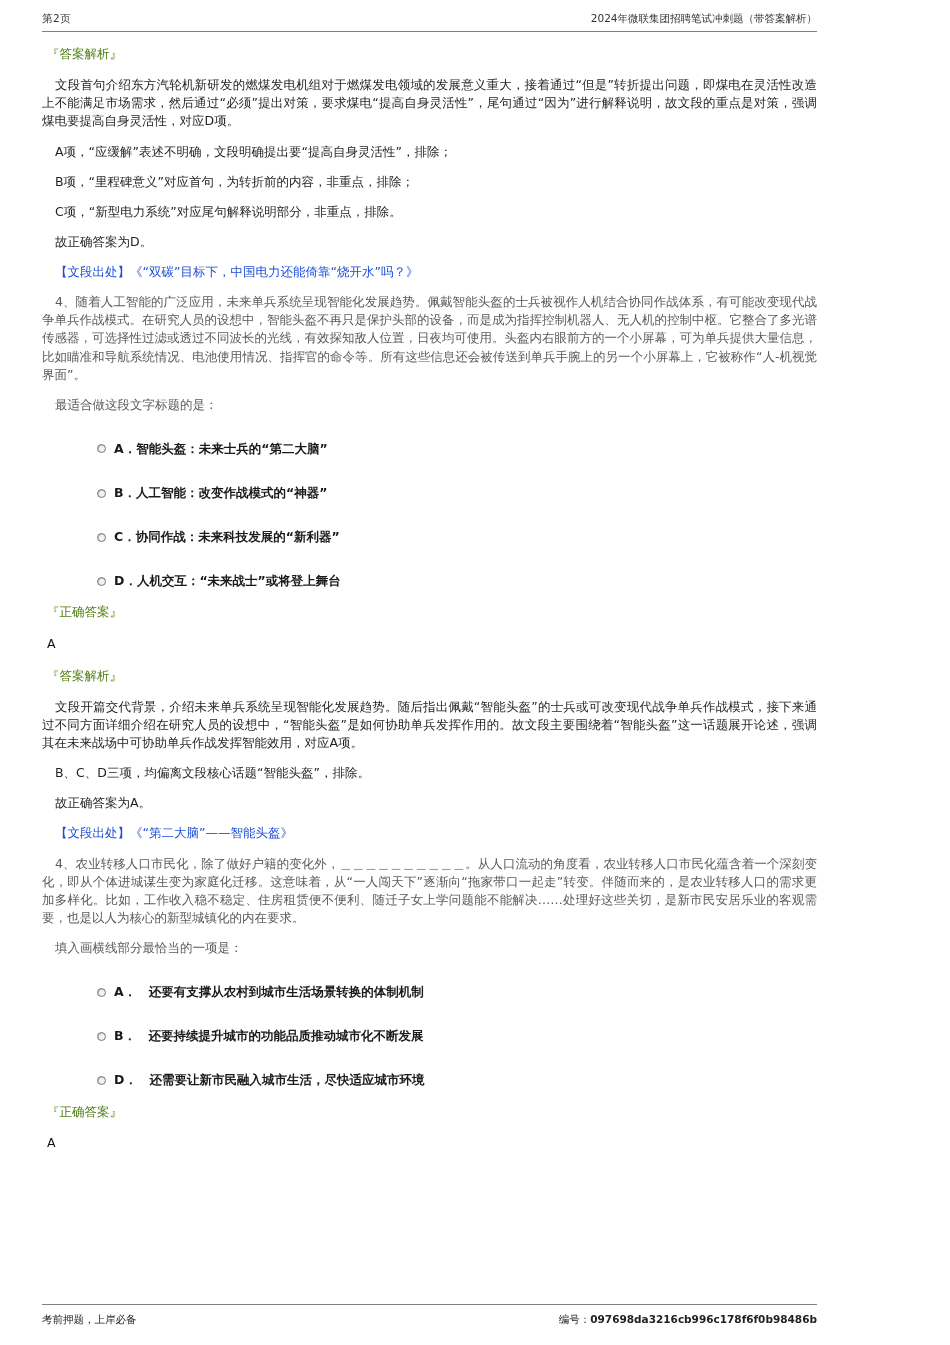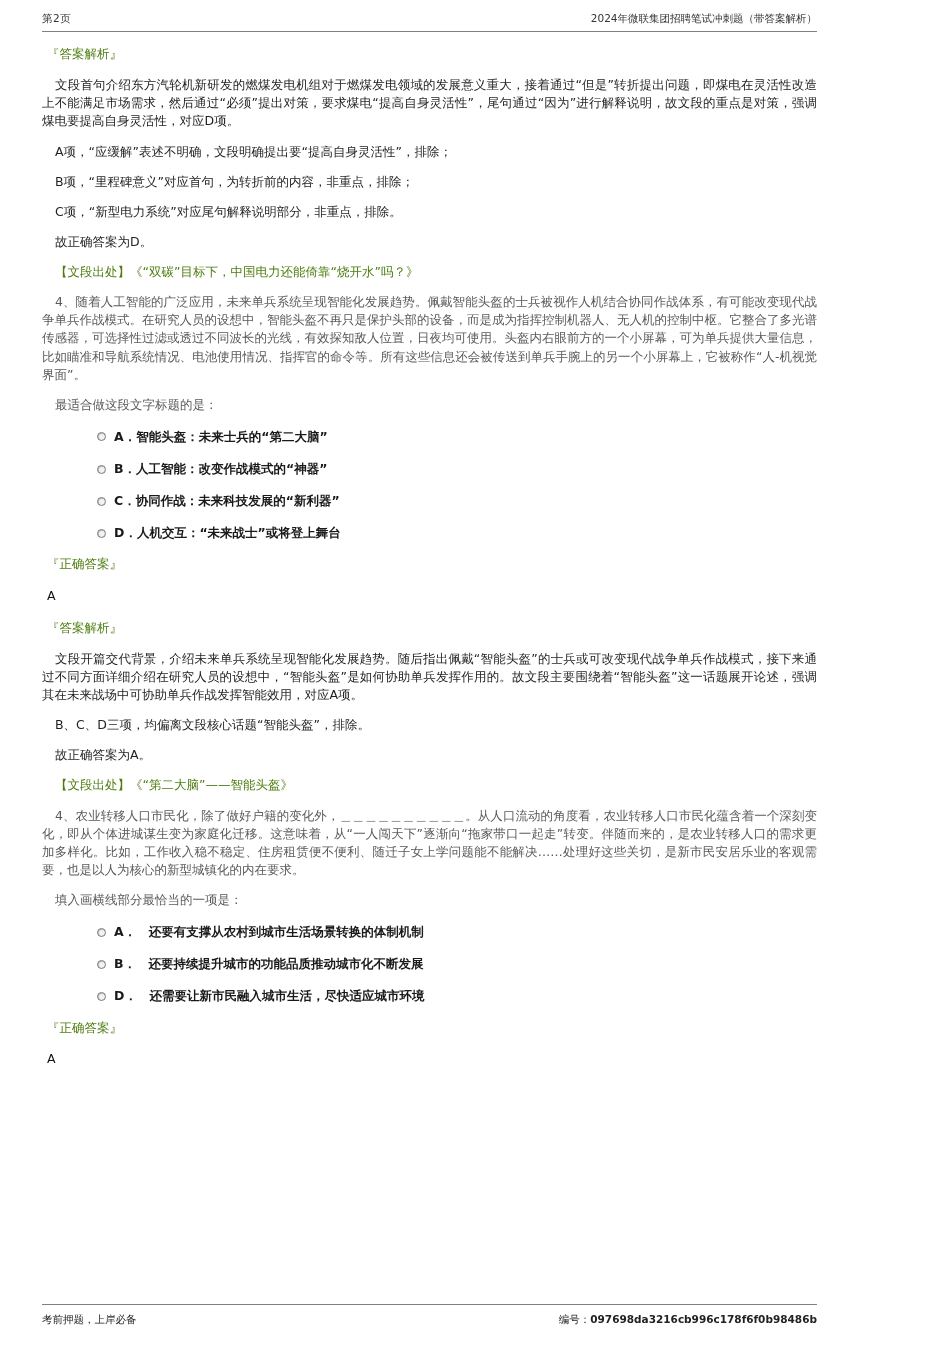--- a/index.html
+++ b/index.html
@@ -38,26 +38,26 @@
     color: #1f1f1f;
   }
   .bracket-heading {
     margin: 13px 0;
     text-indent: 5px;
     color: #4d7c0f;
   }
   .stem, .prompt {
     color: #5a5a5a;
   }
-  .source { color: #4d7c0f; }
+  .source { color: #1d4ed8; }
   .options { margin: 6px 0 10px 0; }
   .option {
     display: flex;
     align-items: center;
-    margin: 14px 0 10px 55px;
+    margin: 26px 0 10px 55px;
     font-weight: 700;
     color: #1a1a1a;
     cursor: default;
   }
   .radio {
     display: inline-block;
     width: 9px;
     height: 9px;
     border: 1px solid #7a7a7a;
     border-radius: 50%;

